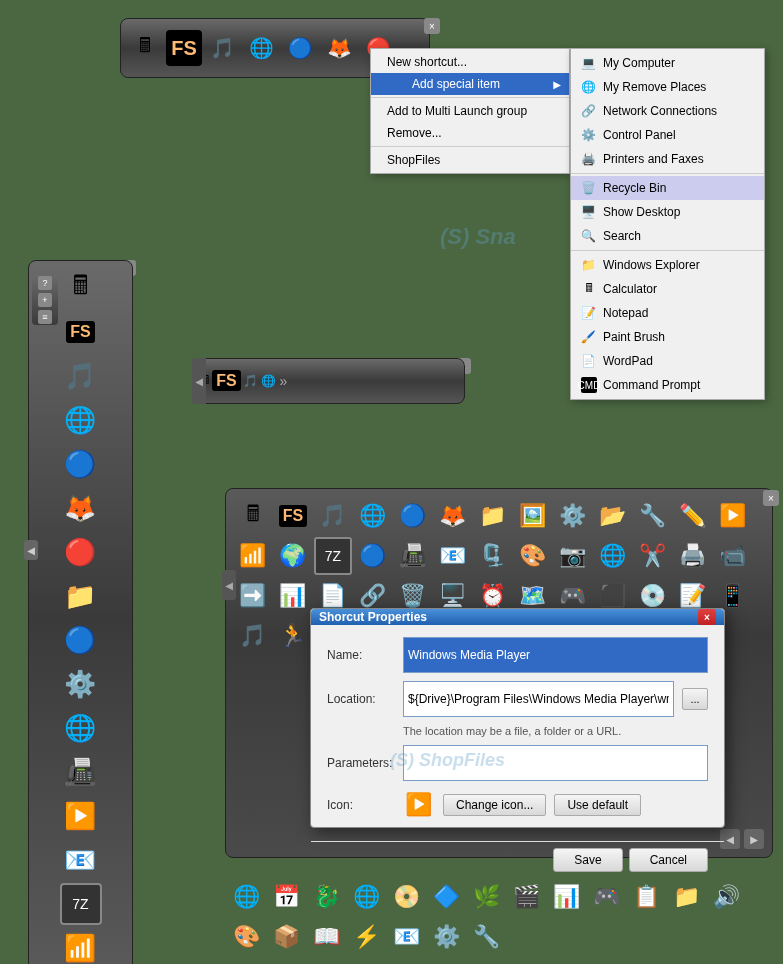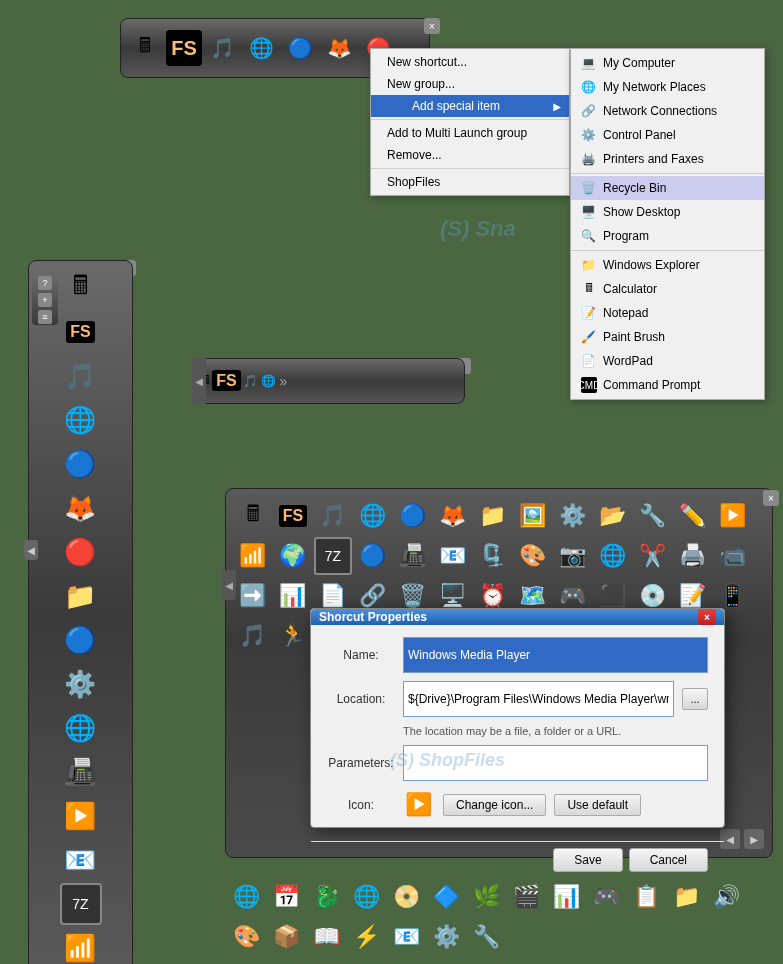--- a/index.html
+++ b/index.html
@@ -275,21 +275,21 @@
       padding: 12px 16px;
     }
     .dialog-row {
       display: flex;
       align-items: center;
       margin-bottom: 8px;
       gap: 8px;
     }
     .dialog-label {
       width: 68px;
-      text-align: center;
+      text-align: left;
       font-size: 12px;
       color: #333;
       flex-shrink: 0;
     }
     .dialog-input {
       flex: 1;
       height: 36px;
       border: 1px solid #7a9cc8;
       background: #fff;
       padding: 16px 4px;
@@ -402,23 +402,20 @@
   <div class="toolbar-icon">🔵</div>
   <div class="toolbar-icon">🦊</div>
   <div class="toolbar-icon">🔴</div>
 </div>
 <div class="toolbar-close-btn">×</div>
 
 <div class="context-menu">
   <div class="context-menu-item">
     <span>New shortcut...</span>
   </div>
-  <div class="context-menu-item">
-    <span>New group...</span>
-  </div>
   <div class="context-menu-item highlighted">
     <span>Add special item</span>
     <span class="context-menu-arrow">▶</span>
   </div>
   <div class="context-menu-separator"></div>
   <div class="context-menu-item">
     <span>Add to Multi Launch group</span>
   </div>
   <div class="context-menu-item">
     <span>Remove...</span>
@@ -429,21 +426,21 @@
   </div>
 </div>
 
 <div class="submenu">
   <div class="submenu-item">
     <span class="submenu-icon">💻</span>
     <span>My Computer</span>
   </div>
   <div class="submenu-item">
     <span class="submenu-icon">🌐</span>
-    <span>My Network Places</span>
+    <span>My Remove Places</span>
   </div>
   <div class="submenu-item">
     <span class="submenu-icon">🔗</span>
     <span>Network Connections</span>
   </div>
   <div class="submenu-item">
     <span class="submenu-icon">⚙️</span>
     <span>Control Panel</span>
   </div>
   <div class="submenu-item">
@@ -454,21 +451,21 @@
   <div class="submenu-item highlighted" style="background:#cce;">
     <span class="submenu-icon">🗑️</span>
     <span>Recycle Bin</span>
   </div>
   <div class="submenu-item">
     <span class="submenu-icon">🖥️</span>
     <span>Show Desktop</span>
   </div>
   <div class="submenu-item">
     <span class="submenu-icon">🔍</span>
-    <span>Program</span>
+    <span>Search</span>
   </div>
   <div class="submenu-separator"></div>
   <div class="submenu-item">
     <span class="submenu-icon">📁</span>
     <span>Windows Explorer</span>
   </div>
   <div class="submenu-item">
     <span class="submenu-icon">🖩</span>
     <span>Calculator</span>
   </div>
@@ -483,21 +480,21 @@
   <div class="submenu-item">
     <span class="submenu-icon">📄</span>
     <span>WordPad</span>
   </div>
   <div class="submenu-item">
     <span class="submenu-icon" style="background:#000;color:#fff;font-size:10px;padding:1px 3px;border-radius:2px;">CMD</span>
     <span>Command Prompt</span>
   </div>
 </div>
 
-<div class="watermark" style="top: 216px; left: 440px;">(S) Sna</div>
+<div class="watermark" style="top: 224px; left: 440px;">(S) Sna</div>
 
 <div class="left-toolbar">
   <div class="left-toolbar-icon">🖩</div>
   <div class="left-toolbar-icon">
       <span class="ico-fs">FS</span>
     </div>
   <div class="left-toolbar-icon">🎵</div>
   <div class="left-toolbar-icon">🌐</div>
   <div class="left-toolbar-icon">🔵</div>
   <div class="left-toolbar-icon">🦊</div>

